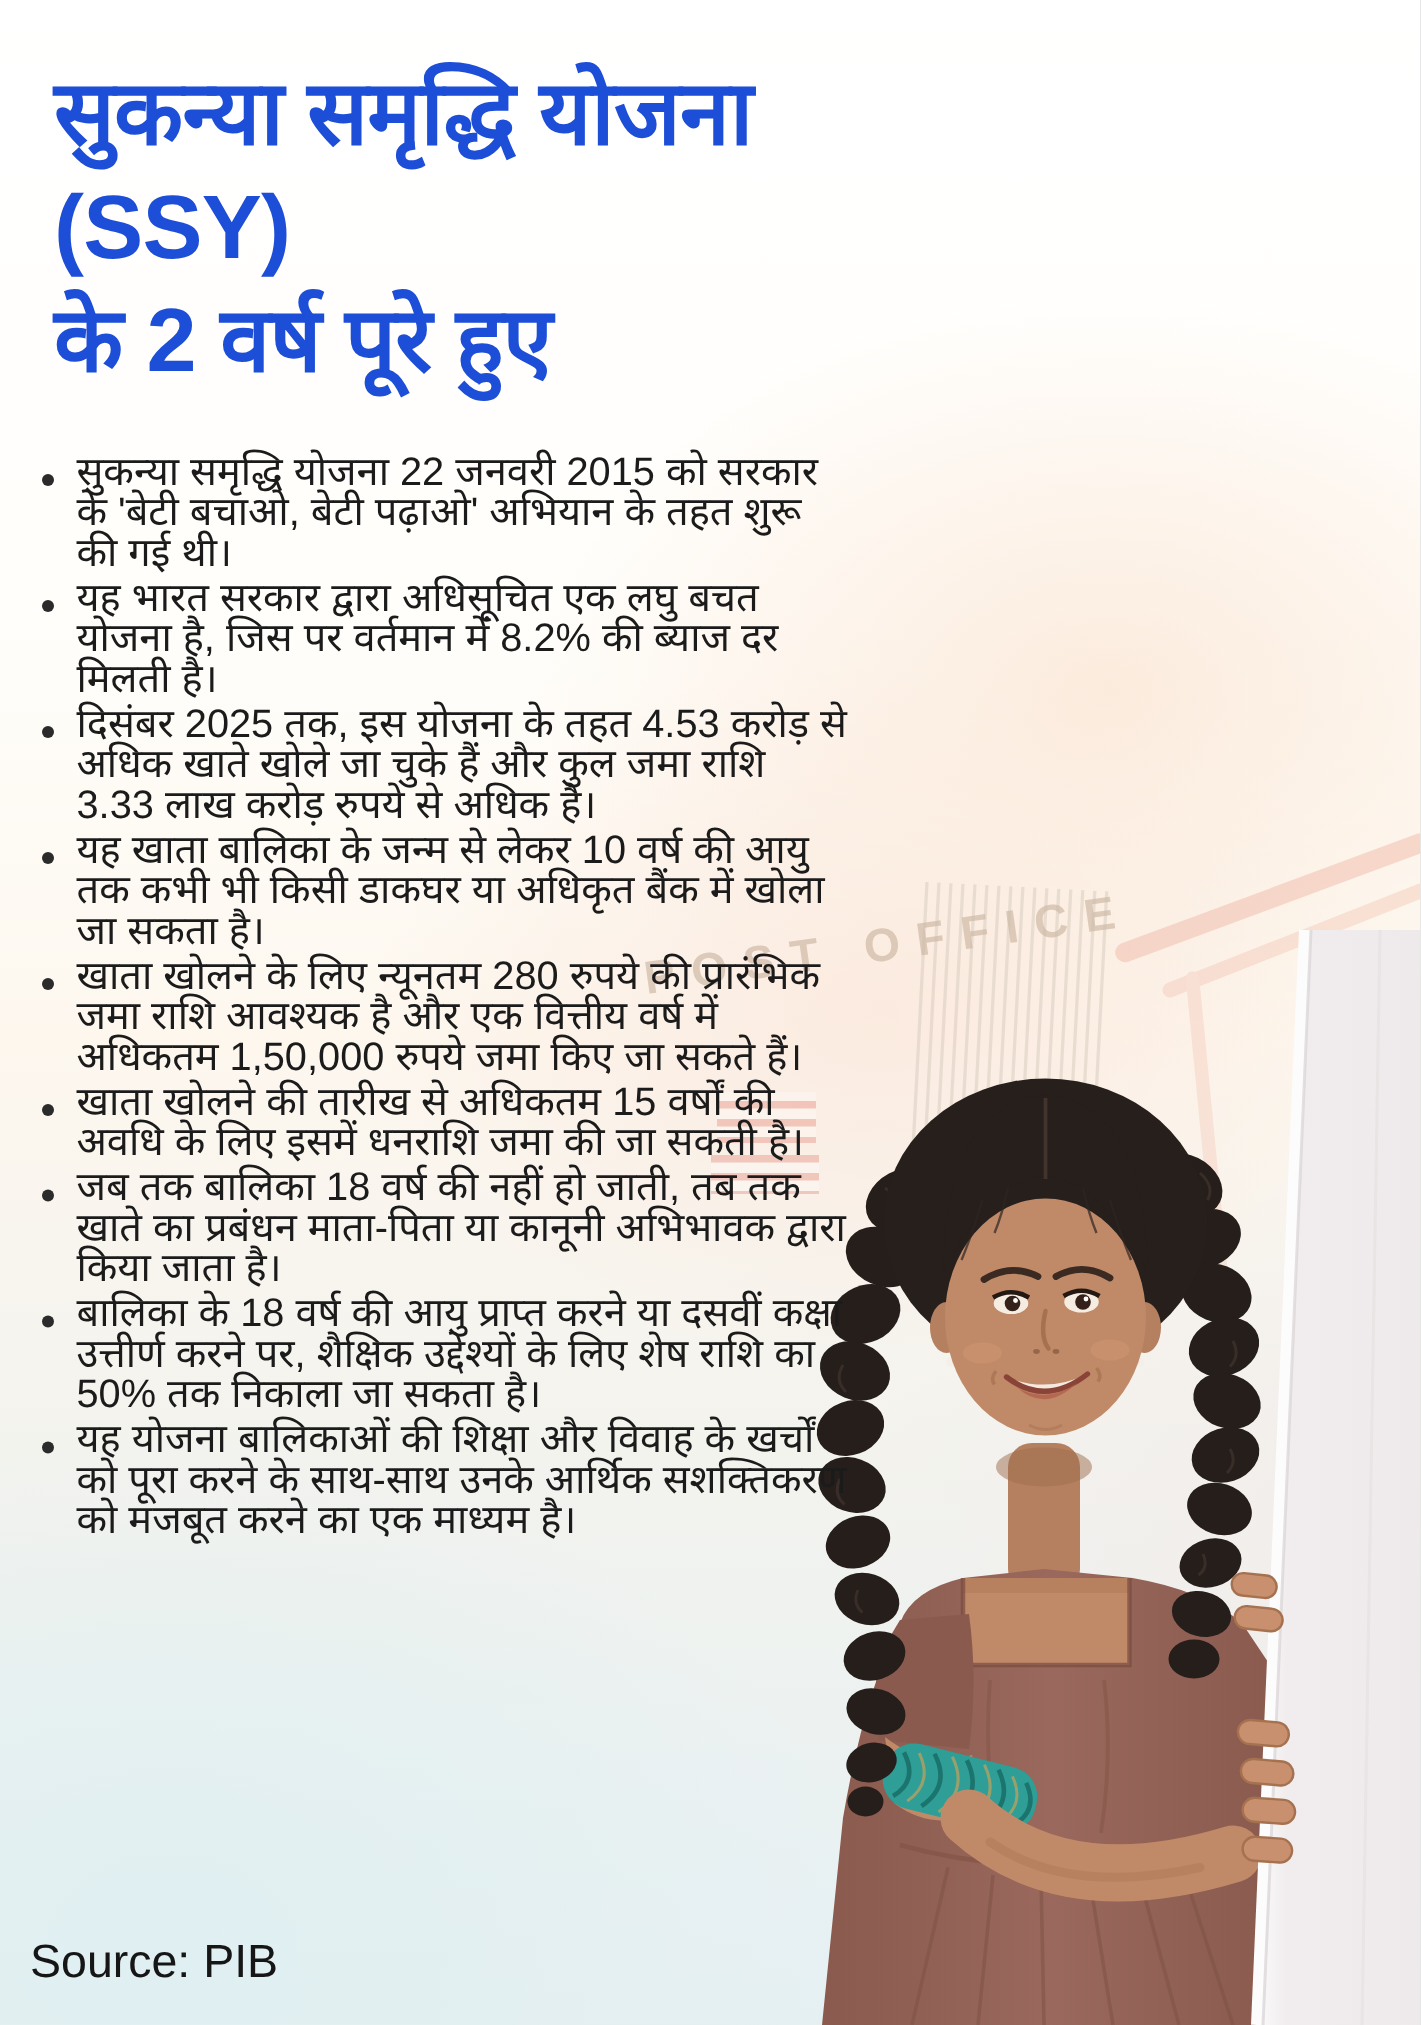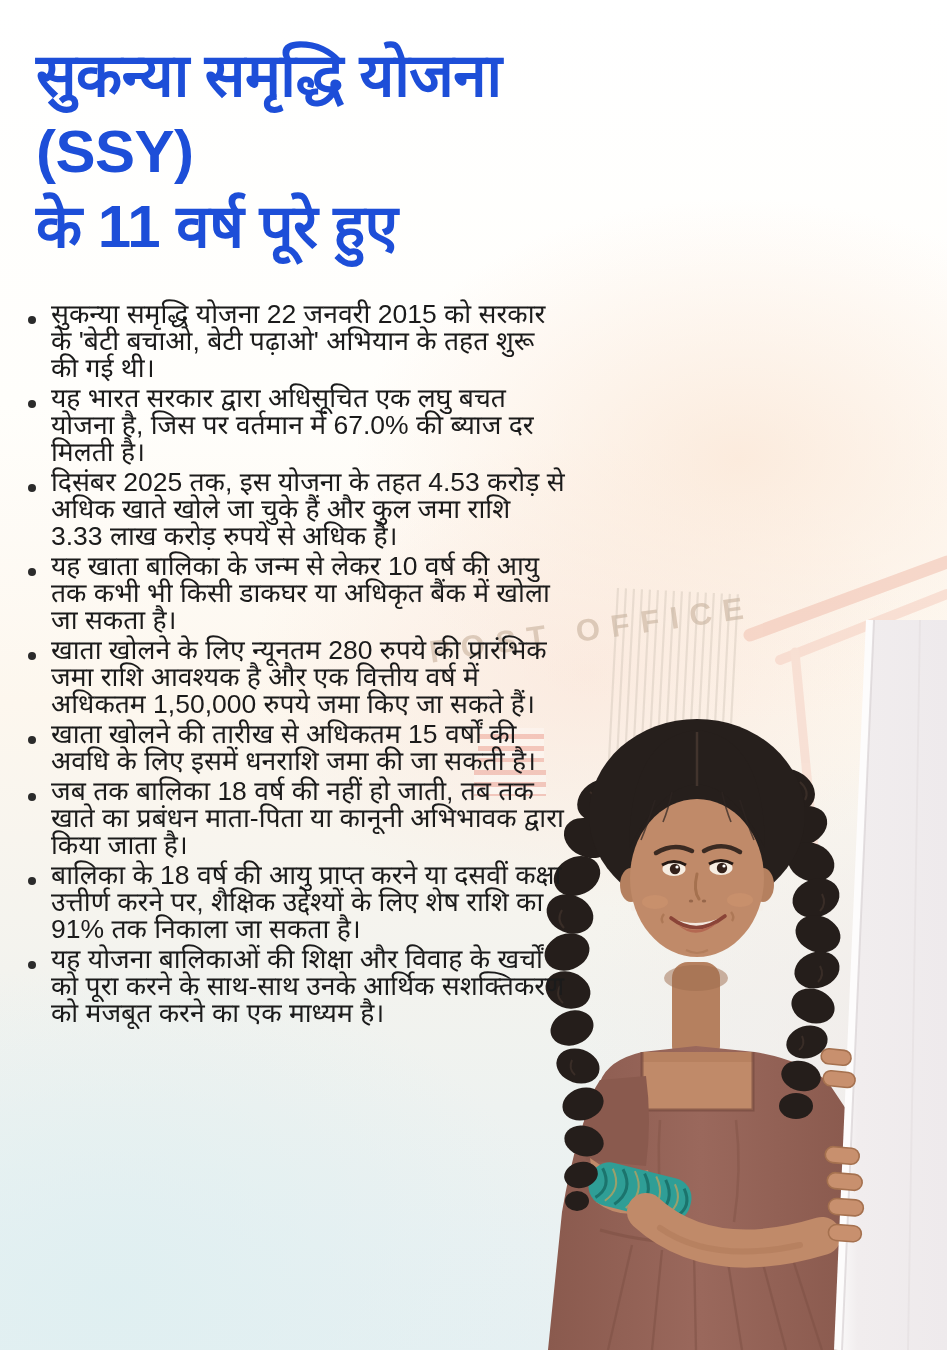--- a/index.html
+++ b/index.html
@@ -251,30 +251,30 @@
       <rect x="376" y="676" width="34" height="16" rx="8" transform="rotate(5 376 676)"></rect>
       <rect x="378" y="702" width="35" height="16" rx="8" transform="rotate(5 378 702)"></rect>
       <rect x="379" y="728" width="35" height="16" rx="8" transform="rotate(4 379 728)"></rect>
       <rect x="379" y="754" width="33" height="16" rx="8" transform="rotate(4 379 754)"></rect>
     </g>
   </svg>
 
   <div class="content">
     <h1 class="title">
       <span>सुकन्या समृद्धि योजना (SSY)</span>
-      <span>के 11 वर्ष पूरे हुए</span>
+      <span>के 2 वर्ष पूरे हुए</span>
     </h1>
     <ul class="bullets">
       <li>
           <span class="dot"></span>
           <span>सुकन्या समृद्धि योजना 22 जनवरी 2015 को सरकार के 'बेटी बचाओ, बेटी पढ़ाओ' अभियान के तहत शुरू की गई थी।</span>
         </li>
       <li>
           <span class="dot"></span>
-          <span>यह भारत सरकार द्वारा अधिसूचित एक लघु बचत योजना है, जिस पर वर्तमान में 67.0% की ब्याज दर मिलती है।</span>
+          <span>यह भारत सरकार द्वारा अधिसूचित एक लघु बचत योजना है, जिस पर वर्तमान में 8.2% की ब्याज दर मिलती है।</span>
         </li>
       <li>
           <span class="dot"></span>
           <span>दिसंबर 2025 तक, इस योजना के तहत 4.53 करोड़ से अधिक खाते खोले जा चुके हैं और कुल जमा राशि 3.33 लाख करोड़ रुपये से अधिक है।</span>
         </li>
       <li>
           <span class="dot"></span>
           <span>यह खाता बालिका के जन्म से लेकर 10 वर्ष की आयु तक कभी भी किसी डाकघर या अधिकृत बैंक में खोला जा सकता है।</span>
         </li>
       <li>
@@ -284,22 +284,23 @@
       <li>
           <span class="dot"></span>
           <span>खाता खोलने की तारीख से अधिकतम 15 वर्षों की अवधि के लिए इसमें धनराशि जमा की जा सकती है।</span>
         </li>
       <li>
           <span class="dot"></span>
           <span>जब तक बालिका 18 वर्ष की नहीं हो जाती, तब तक खाते का प्रबंधन माता-पिता या कानूनी अभिभावक द्वारा किया जाता है।</span>
         </li>
       <li>
           <span class="dot"></span>
-          <span>बालिका के 18 वर्ष की आयु प्राप्त करने या दसवीं कक्षा उत्तीर्ण करने पर, शैक्षिक उद्देश्यों के लिए शेष राशि का 91% तक निकाला जा सकता है।</span>
+          <span>बालिका के 18 वर्ष की आयु प्राप्त करने या दसवीं कक्षा उत्तीर्ण करने पर, शैक्षिक उद्देश्यों के लिए शेष राशि का 50% तक निकाला जा सकता है।</span>
         </li>
       <li>
           <span class="dot"></span>
           <span>यह योजना बालिकाओं की शिक्षा और विवाह के खर्चों को पूरा करने के साथ-साथ उनके आर्थिक सशक्तिकरण को मजबूत करने का एक माध्यम है।</span>
         </li>
     </ul>
   </div>
 
+  <div class="source">Source: PIB</div>
 </div>
 
 </body></html>

